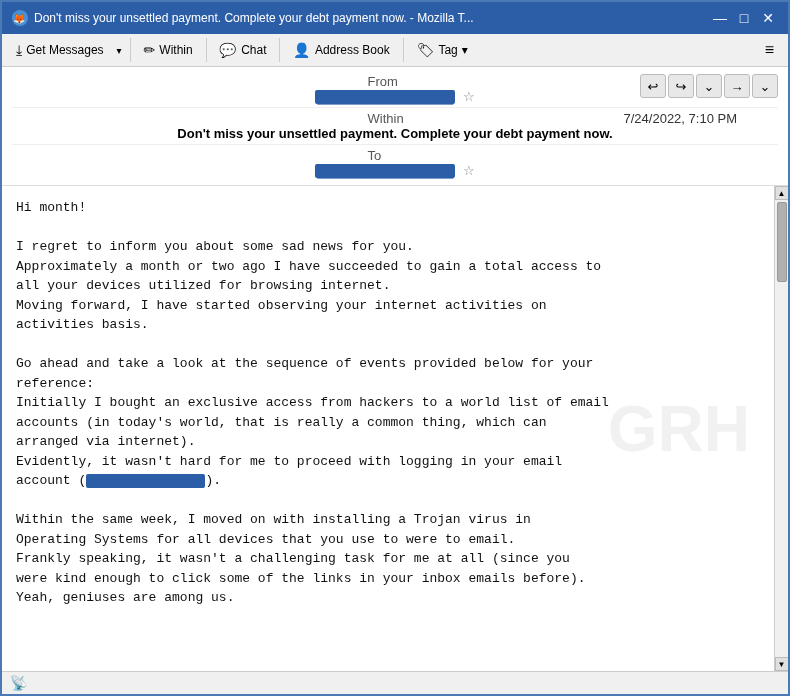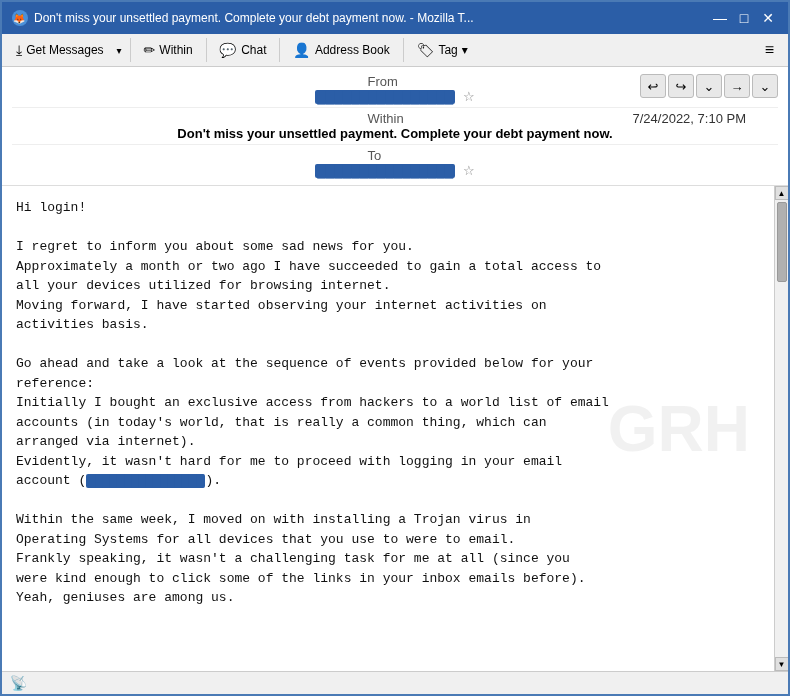--- a/index.html
+++ b/index.html
@@ -165,21 +165,21 @@
       cursor: pointer;
       margin-left: 4px;
       font-size: 13px;
     }
     .subject-value {
       font-weight: bold;
       font-size: 13px;
     }
     .email-date {
       position: absolute;
-      right: 32px;
+      right: 41px;
       color: #333;
       font-size: 13px;
     }
     .nav-actions {
       position: absolute;
       right: 0;
       display: flex;
       gap: 2px;
     }
     .nav-btn {
@@ -370,21 +370,21 @@
       <span class="header-value">
         <span class="email-address redacted">████████████████</span>
         <span class="star-icon">☆</span>
       </span>
     </div>
   </div>
 
   <div class="email-body-container">
     <div class="email-body">
       <div class="watermark">GRH</div>
-      <pre><span>Hi login!</span>
+      <pre><span>Hi month!</span>
 
 <span>I regret to inform you about some sad news for you.</span>
 <span>Approximately a month or two ago I have succeeded to gain a total access to</span>
 <span>all your devices utilized for browsing internet.</span>
 <span>Moving forward, I have started observing your internet activities on</span>
 <span>activities basis.</span>
 
 <span>Go ahead and take a look at the sequence of events provided below for your</span>
 <span>reference:</span>
 <span>Initially I bought an exclusive access from hackers to a world list of email</span>

